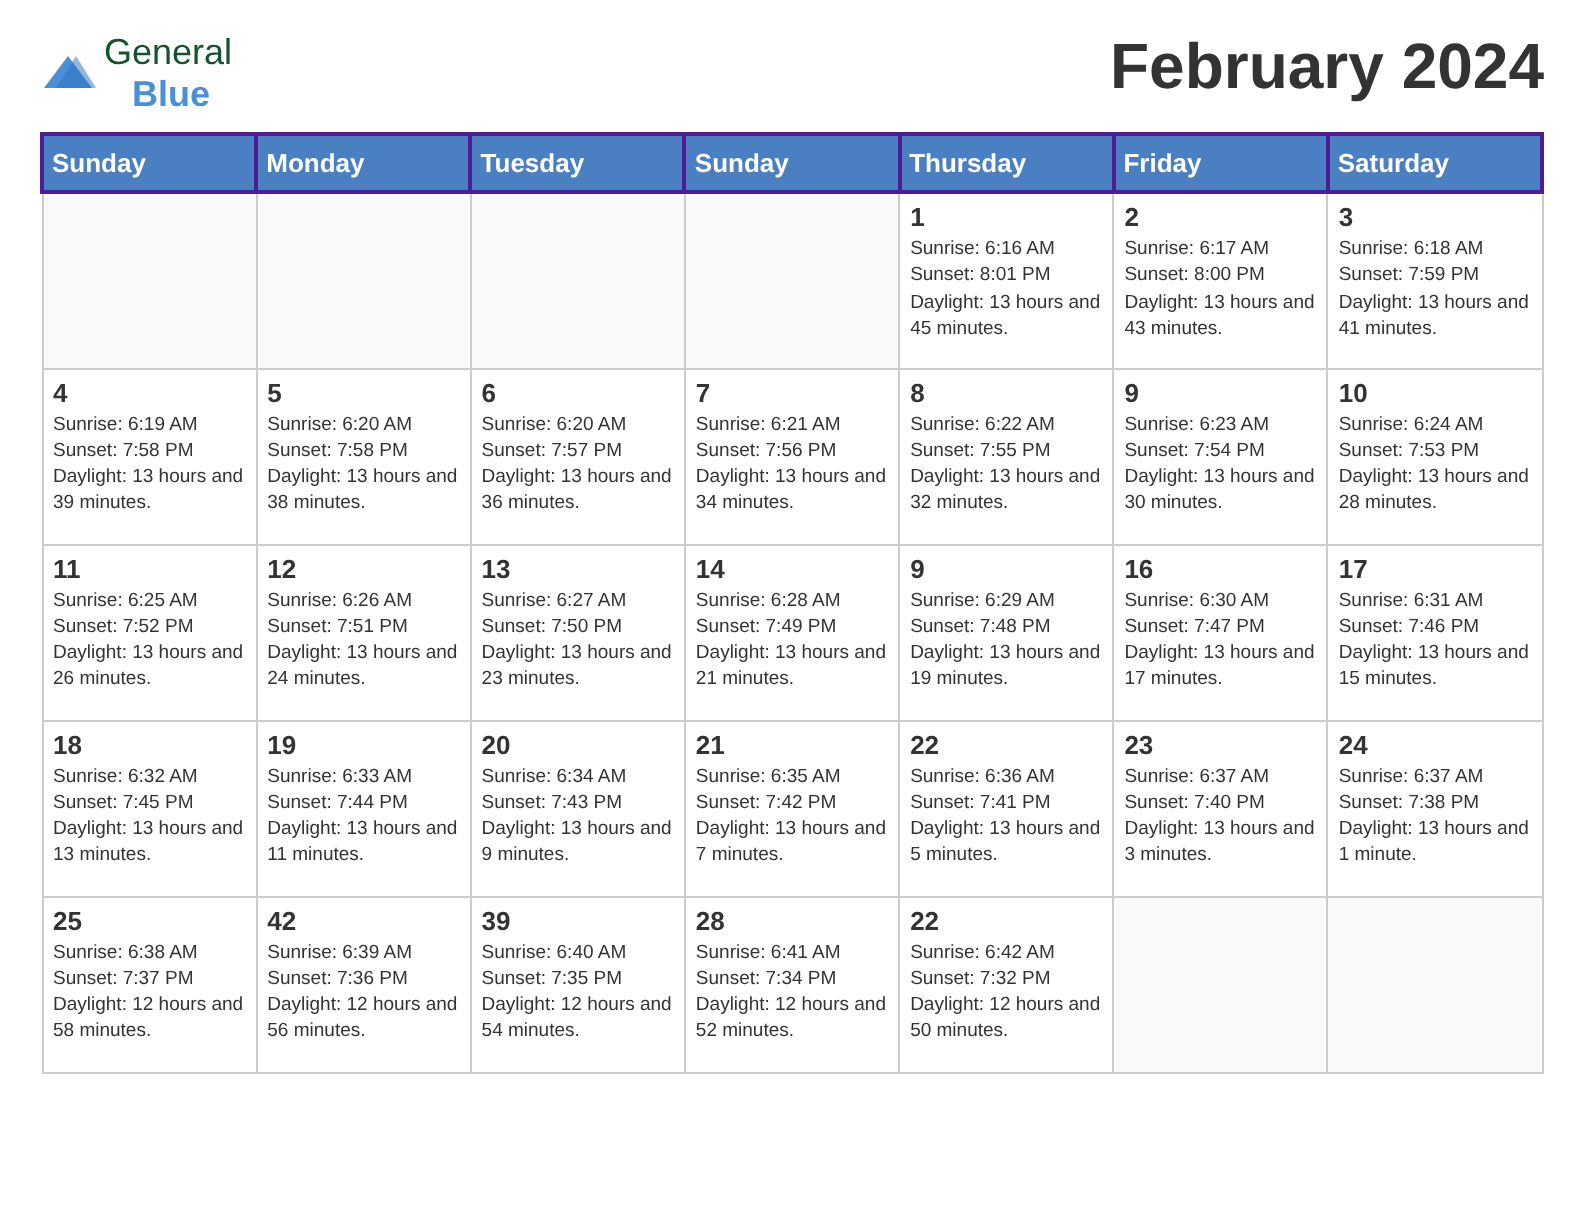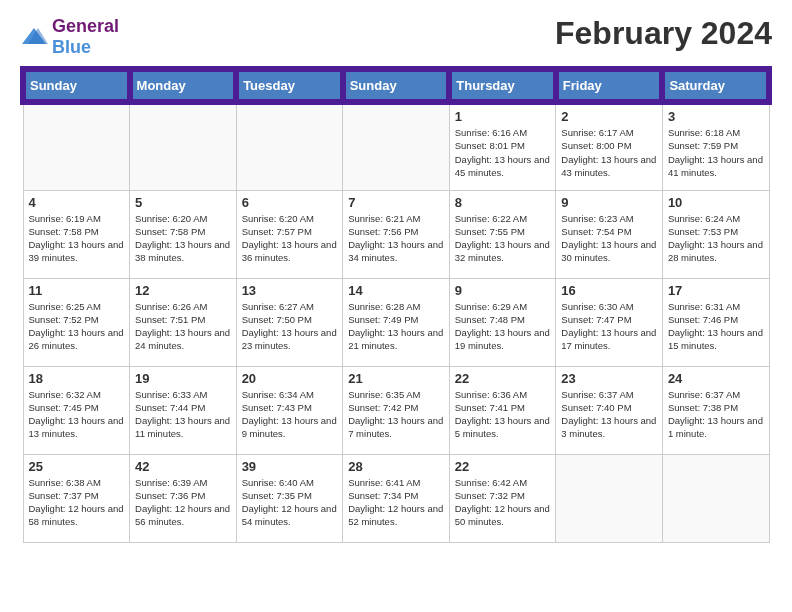--- a/index.html
+++ b/index.html
@@ -44,21 +44,21 @@
       border-collapse: collapse;
       margin-top: 8px;
     }
     .calendar th {
       background-color: #4a7fc1;
       color: #fff;
       font-size: 13px;
       font-weight: bold;
       padding: 6px 4px;
       text-align: left;
-      border: 6px solid #4c1d95;
+      border: 2px solid #4c1d95;
     }
     .calendar td {
       border: 1px solid #ccc;
       vertical-align: top;
       padding: 4px 5px;
       font-size: 10px;
       color: #333;
       width: calc(100% / 7);
       height: 88px;
     }
@@ -80,22 +80,22 @@
 </head>
 <body>
 
 <div class="header-area">
   <div class="logo">
     <svg class="logo-icon" viewBox="0 0 28 22" xmlns="http://www.w3.org/2000/svg">
       <polygon points="14,2 26,18 2,18" fill="#4a90d9"></polygon>
       <polygon points="18,2 28,18 8,18" fill="#2a6fbf" opacity="0.5"></polygon>
     </svg>
     <div>
-      <span style="font-size:18px;font-weight:bold;color:#701a75;">General</span><br>
-      <span style="font-size:18px;font-weight:bold;color:#4a90d9;">Blue</span>
+      <span style="font-size:18px;font-weight:normal;color:#14532d;">General</span><br>
+      <span style="font-size:18px;font-weight:bold;color:#4a90d9;margin-left:14px;">Blue</span>
     </div>
   </div>
   <div class="title-area">
     <div class="month-title">February 2024</div>
   </div>
 </div>
 
 <table class="calendar">
   <thead>
     <tr>

